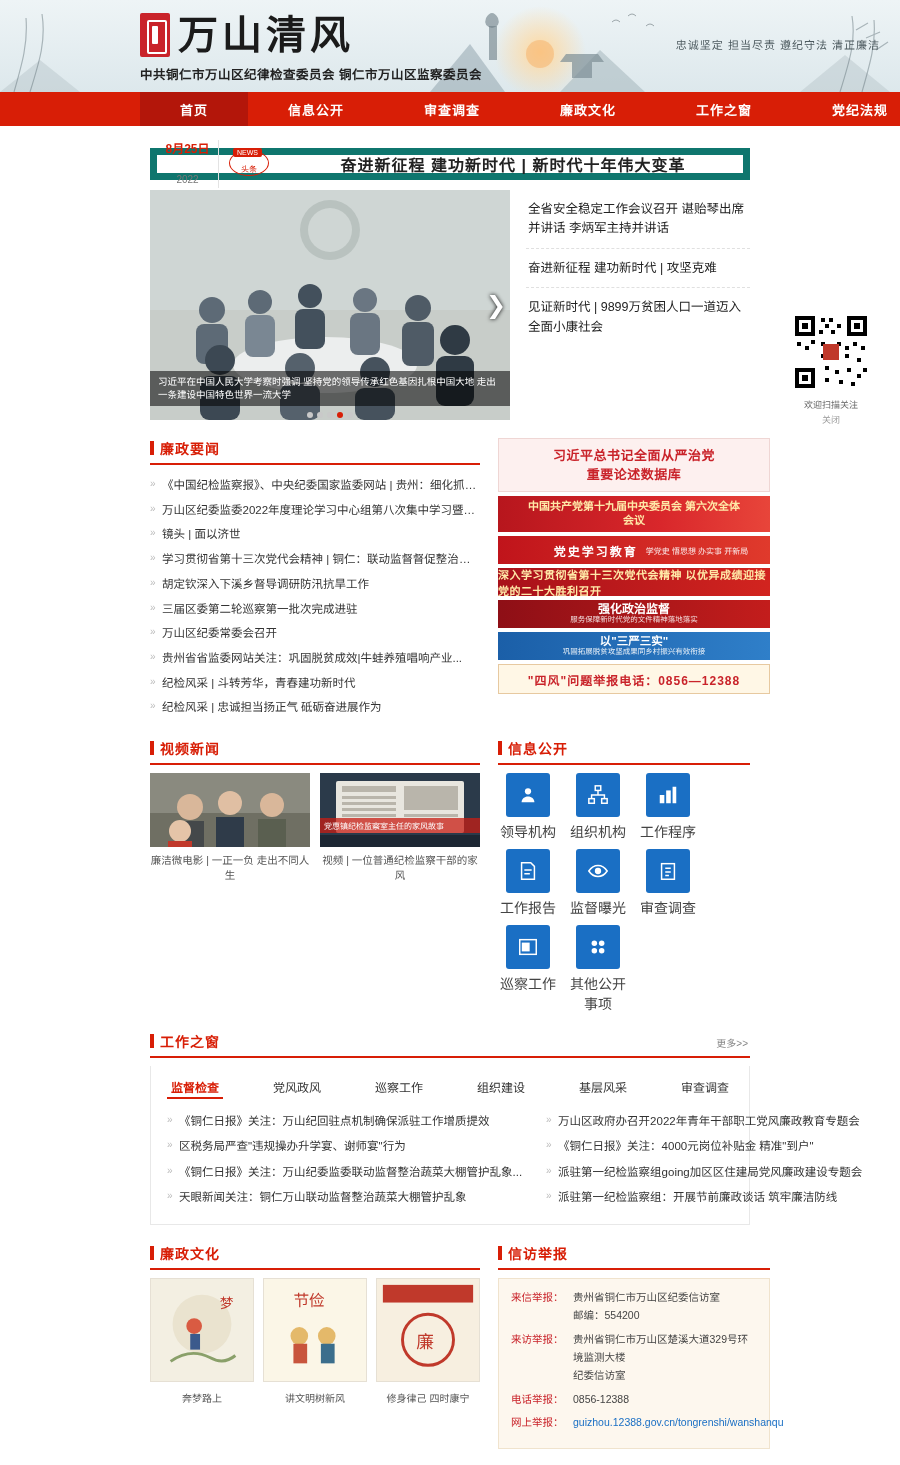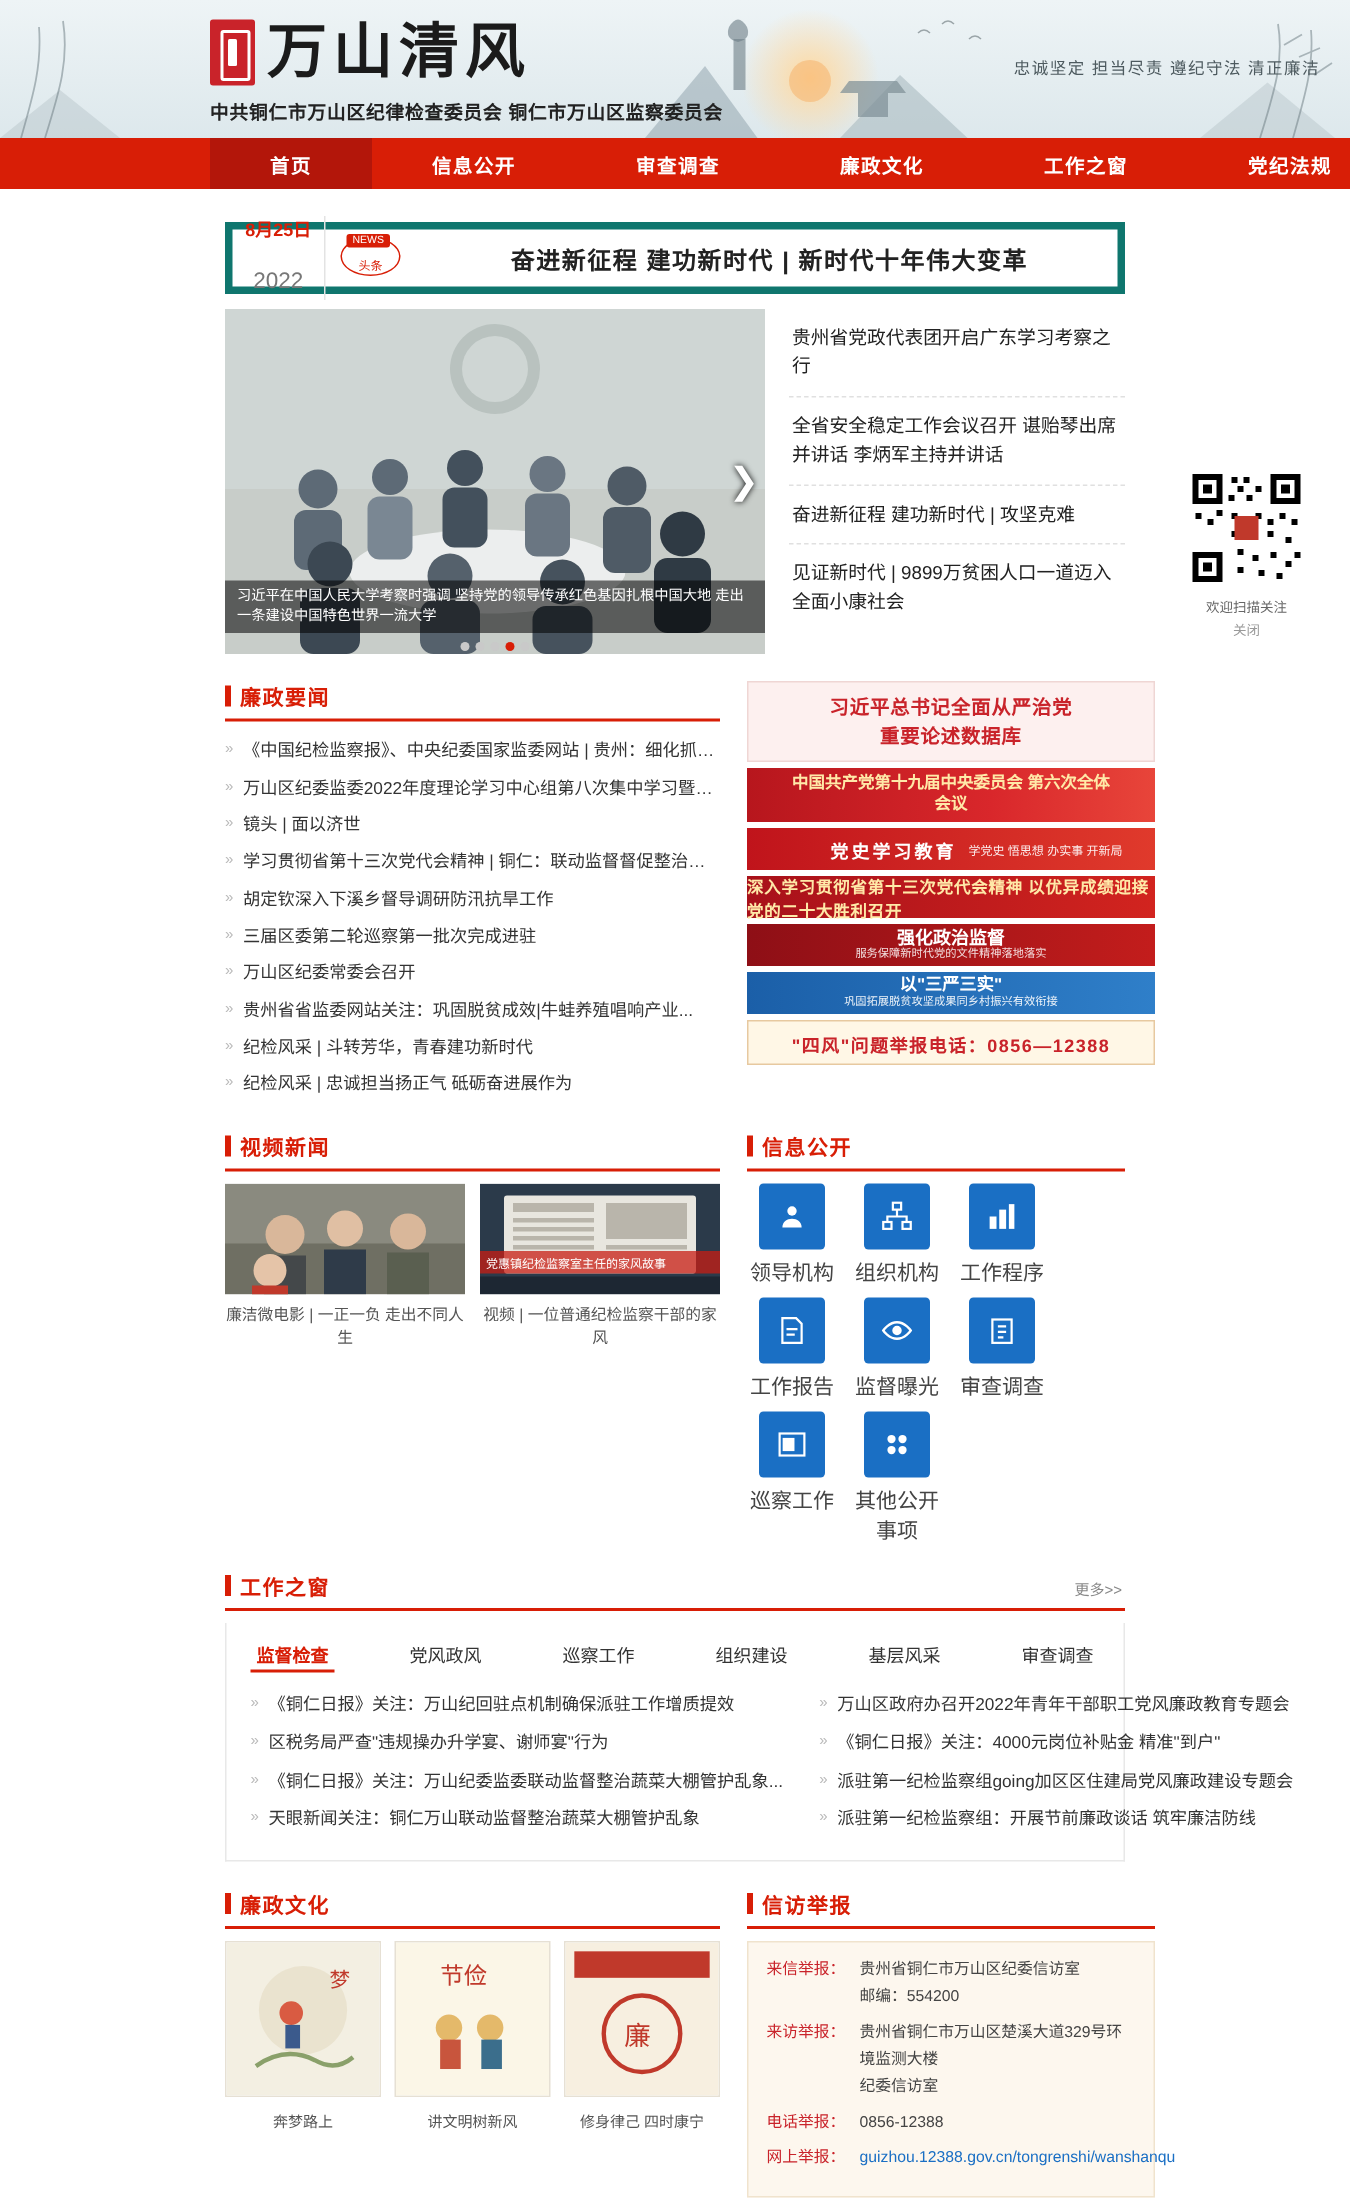--- a/index.html
+++ b/index.html
@@ -73,29 +73,29 @@
   .nav-item {
     color:#fff; font-size:13px; font-weight:700; padding:0 40px;
     display:flex; align-items:center; justify-content:center; cursor:pointer;
     letter-spacing:1px; white-space:nowrap;
   }
   .nav-item.active { background:#b3160a; }
   .container { width: 900px; padding: 10px 150px 0 150px; }
 
   
   .headline {
-    border:5px solid #0f766e; height: 48px; display:flex; align-items:center;
+    border:7px solid #0f766e; height: 32px; display:flex; align-items:center;
     margin-top: 12px; background:#fff;
   }
   .headline-date {
     width: 62px; text-align:center; border-right:1px solid #e3e3e3;
     padding: 2px 4px; line-height:1.3;
   }
   .headline-date .d1 { font-size:12px; color:#d81e06; font-weight:700; }
-  .headline-date .d2 { font-size:15px; color:#777;margin-top:16px; }
+  .headline-date .d2 { font-size:10px; color:#777;margin-top:16px; }
   .news-badge {
     width:44px; height:28px; margin:0 10px; position:relative; flex:0 0 auto;
   }
   .news-badge .ellipse {
     width:40px; height:26px; border:1px solid #d81e06; border-radius:50%;
     display:flex; align-items:flex-end; justify-content:center; font-size:8px;
     color:#d81e06; padding-bottom:1px;
   }
   .news-badge .tag {
     position:absolute; left:4px; top:-2px; background:#d81e06; color:#fff;
@@ -352,21 +352,20 @@
         <div class="slider-dots">
           <i></i>
           <i></i>
           <i></i>
           <i class="on"></i>
           <i></i>
         </div>
       </div>
 
       <div class="focus-list">
-        <div class="focus-item">贵州省党政代表团开启广东学习考察之行</div>
         <div class="focus-item tall">全省安全稳定工作会议召开 谌贻琴出席并讲话 李炳军主持并讲话</div>
         <div class="focus-item">奋进新征程 建功新时代 | 攻坚克难</div>
         <div class="focus-item">见证新时代 | 9899万贫困人口一道迈入全面小康社会</div>
       </div>
     </div>
 
     <div class="cols">
       <div class="col-left">
         <div class="sec-title">
           <span class="bar"></span>

